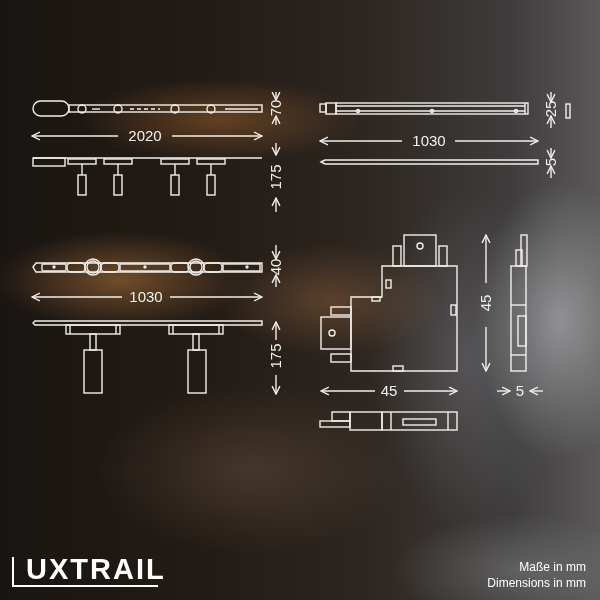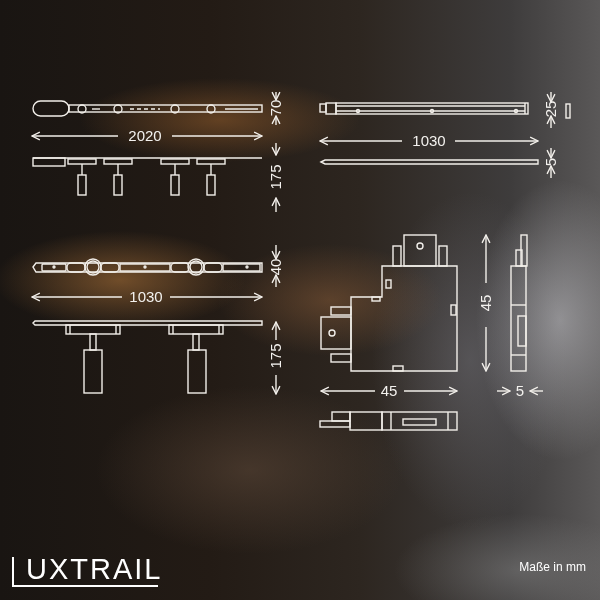--- a/index.html
+++ b/index.html
@@ -13,21 +13,21 @@
       radial-gradient(ellipse 160px 80px at 330px 300px, rgba(150,100,60,0.45), transparent 70%),
       radial-gradient(ellipse 120px 200px at 560px 320px, rgba(200,200,205,0.55), transparent 70%),
       radial-gradient(ellipse 140px 240px at 470px 360px, rgba(120,120,128,0.45), transparent 70%),
       radial-gradient(ellipse 220px 120px at 250px 470px, rgba(90,70,55,0.6), transparent 70%),
       radial-gradient(ellipse 180px 80px at 520px 570px, rgba(140,140,140,0.45), transparent 70%),
       linear-gradient(90deg,#191512 0%,#231b15 35%,#2d2620 60%,#3e3c3c 85%,#5a5858 100%);}
   .overlay{position:absolute;inset:0;}
   svg{position:absolute;left:0;top:0;}
   .dimtxt{font-size:15px;fill:#f3f1ee;font-family:"Liberation Sans",sans-serif;}
   .logo{position:absolute;left:12px;top:555px;font-size:29px;letter-spacing:2px;
-    font-weight:400;color:#fff;line-height:1;padding-left:2px;}
+    font-weight:700;color:#fff;line-height:1;padding-left:2px;}
   .logo-bar{position:absolute;left:12px;top:585px;width:146px;height:2px;background:#fff;}
   .logo-bar-v{position:absolute;left:12px;top:557px;width:2px;height:30px;background:#fff;}
   .units{position:absolute;right:14px;top:559px;text-align:right;font-size:12px;line-height:16px;}
   .units .de{font-weight:400;}
 </style>
 </head>
 <body>
 
 <div class="bg"></div>
 
@@ -211,13 +211,14 @@
     <rect x="403" y="419" width="33" height="6"></rect>
   </g>
 </svg>
 
 <div class="logo-bar-v"></div>
 <div class="logo"><span style="display:inline-block;width:12px"></span><span>UXTRAIL</span></div>
 <div class="logo-bar"></div>
 
 <div class="units">
   <div class="de">Maße in mm</div>
+  <div>Dimensions in mm</div>
 </div>
 
 </body></html>

